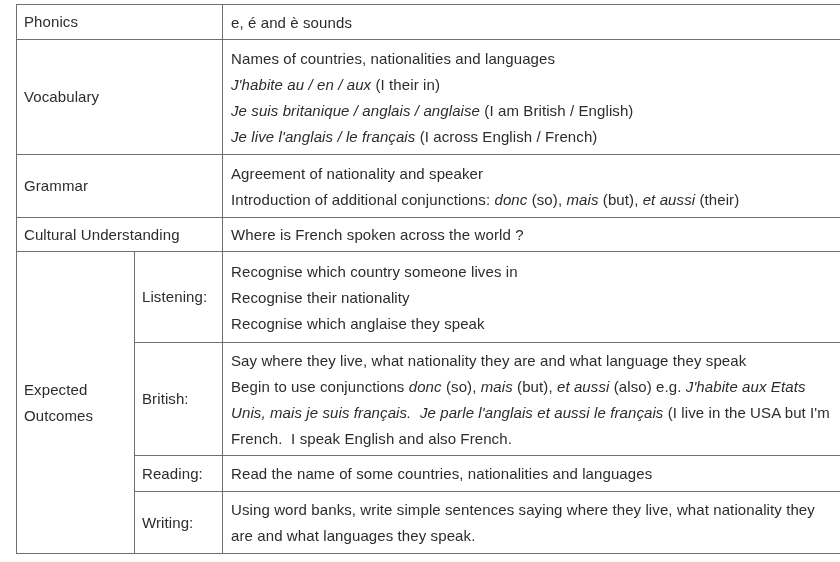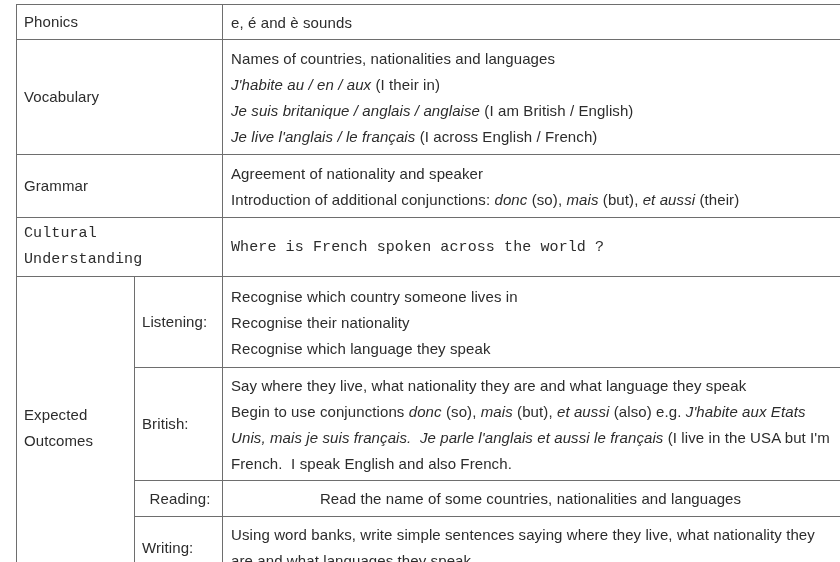--- a/index.html
+++ b/index.html
@@ -30,24 +30,24 @@
     letter-spacing: 0.1px;
   }
   td.label   { padding: 3px 6px 3px 7px; }
   td.sublabel{ padding: 3px 4px 3px 7px; }
   td.content { padding: 4px 10px 3px 8px; }
   .cell-line { white-space: pre-wrap; }
   em { font-style: italic; }
   tr.r1 { height: 35px; }
   tr.r2 { height: 115px; }
   tr.r3 { height: 63px; }
-  tr.r4 { height: 32px; font-family: Liberation Mono, monospace; }
+  tr.r4 { height: 32px; }
   tr.r5 { height: 91px; }
   tr.r6 { height: 113px; }
-  tr.r7 { height: 36px; text-align: center; }
+  tr.r7 { height: 36px; }
   tr.r8 { height: 62px; }
 </style>
 </head>
 <body>
 
 <div class="page">
   <table class="sow">
     <colgroup>
       <col style="width:118px">
       <col style="width:88px">
@@ -81,21 +81,21 @@
         <td class="content">
             <div class="cell-line"><span>Where is French spoken across the world ?</span></div>
           </td>
       </tr>
       <tr class="r5">
         <td class="label" rowspan="4">Expected Outcomes</td>
         <td class="sublabel">Listening:</td>
         <td class="content">
             <div class="cell-line"><span>Recognise which country someone lives in</span></div>
             <div class="cell-line"><span>Recognise their nationality</span></div>
-            <div class="cell-line"><span>Recognise which language they speak</span></div>
+            <div class="cell-line"><span>Recognise which anglaise they speak</span></div>
           </td>
       </tr>
       <tr class="r6">
         <td class="sublabel">British:</td>
         <td class="content">
             <div class="cell-line"><span>Say where they live, what nationality they are and what language they speak</span></div>
             <div class="cell-line"><span>Begin to use conjunctions </span><em>donc</em><span> (so), </span><em>mais</em><span> (but), </span><em>et aussi</em><span> (also) e.g. </span><em>J'habite aux Etats Unis, mais je suis français.  Je parle l'anglais et aussi le français</em><span> (I live in the USA but I'm French.  I speak English and also French.</span></div>
           </td>
       </tr>
       <tr class="r7">

